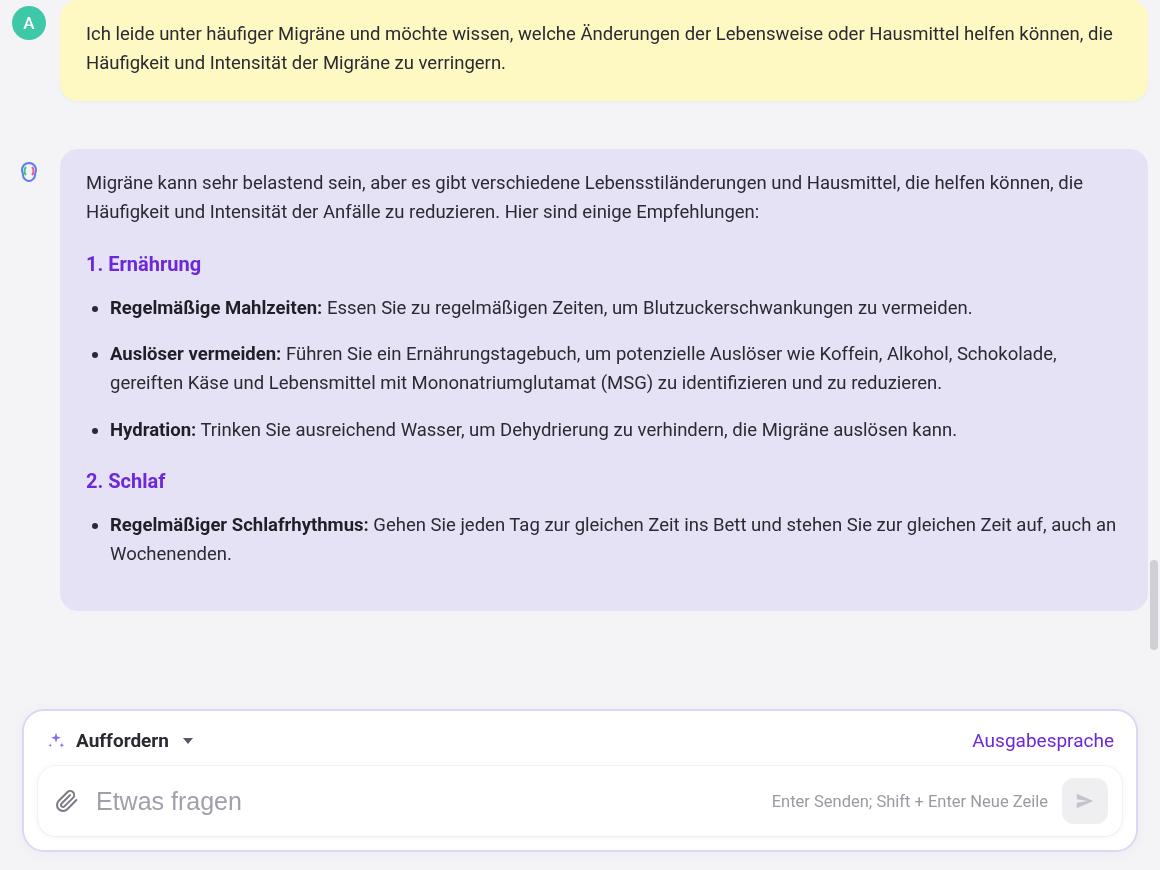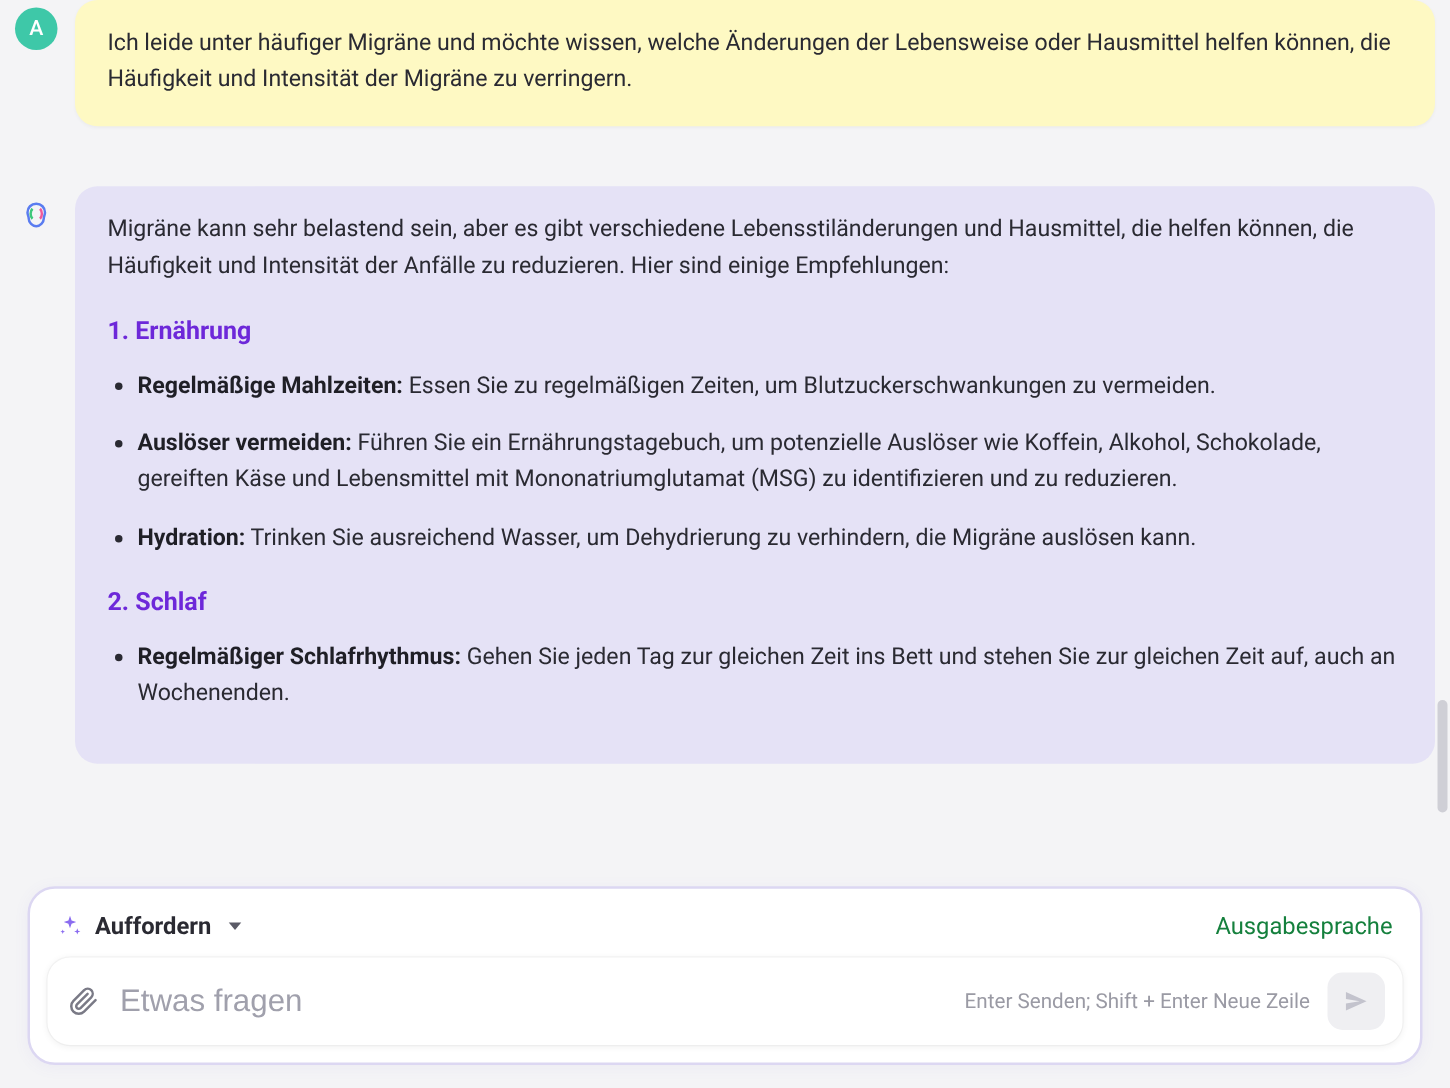--- a/index.html
+++ b/index.html
@@ -97,21 +97,21 @@
     border-top: 6px solid #5a5a66;
     margin-left: 4px;
   }
   .composer-right {
     display: flex;
     align-items: center;
     gap: 14px;
   }
   .lang-label {
     font-size: 19px;
-    color: #15803d;
+    color: #6d28d9;
   }
   .lang-select {
     background: #eeeef1;
     border-radius: 12px;
     padding: 9px 14px;
     display: flex;
     align-items: center;
     gap: 10px;
     cursor: pointer;
     font-size: 18px;

